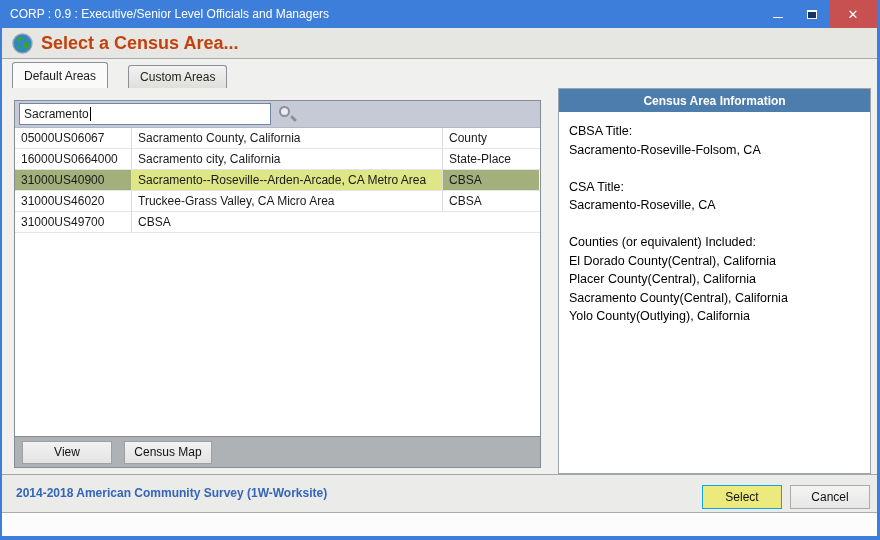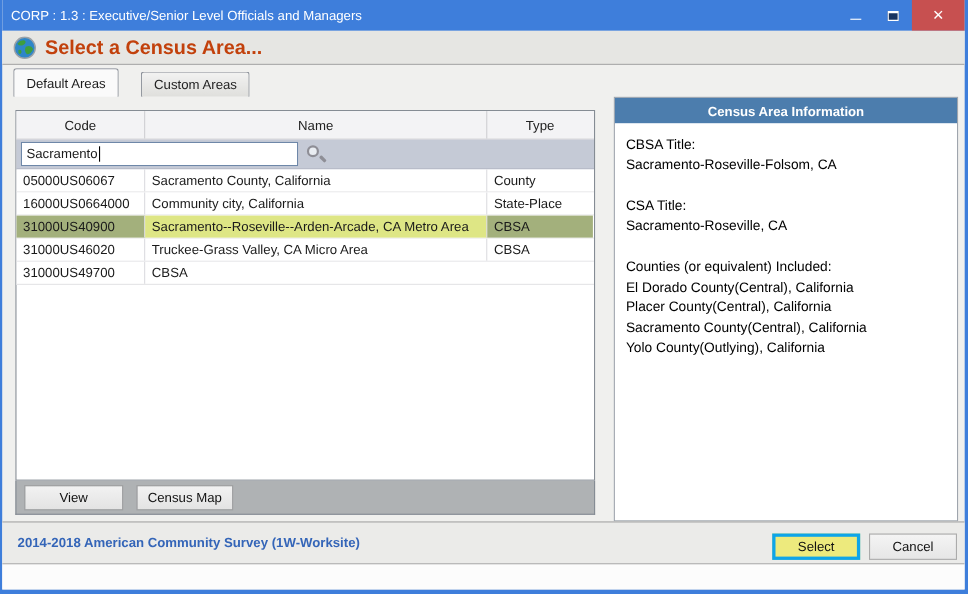--- a/index.html
+++ b/index.html
@@ -59,35 +59,35 @@
 
   
   .info-panel { position:absolute; left:556px; top:88px; width:313px; height:386px; background:#fff; border:1px solid #9FA5AD; }
   .info-header { height:23px; background:#4C7DAD; color:#fff; font-weight:bold; display:flex; align-items:center; justify-content:center; }
   .info-body { padding:10px 10px 0 10px; color:#000000; font-size:12.5px; }
   .info-line { height:18.5px; line-height:18.5px; white-space:nowrap; }
 
   
   .bottom-bar { position:absolute; left:0; top:474px; width:875px; height:38px; border-top:1px solid #A5A5A5; background:#EBEBE9; }
   .survey-link { position:absolute; left:14px; top:11px; color:#3465B8; font-weight:bold; cursor:pointer; }
-  .btn-select { position:absolute; left:700px; top:10px; width:80px; height:24px; background:#EDEA7D; border:3px solid #0ea5e9;
+  .btn-select { position:absolute; left:700px; top:10px; width:80px; height:24px; background:#EDEA7D; border:1px solid #0ea5e9;
                 display:flex; align-items:center; justify-content:center; color:#111; }
   .btn-cancel { position:absolute; left:788px; top:10px; width:80px; height:24px; background:linear-gradient(#F4F4F4,#E6E6E6); border:1px solid #ABABAB;
                 display:flex; align-items:center; justify-content:center; color:#111; }
 
   
   .status-bar { position:absolute; left:0; top:512px; width:875px; height:24px; background:#FCFCFC; border-top:1px solid #ABABAB; }
 </style>
 </head>
 <body>
 
 <div class="window">
 
   <div class="titlebar">
-    <span class="titlebar-text">CORP : 1.3 : Executive/Senior Level Officials and Managers</span>
+    <span class="titlebar-text">CORP : 0.9 : Executive/Senior Level Officials and Managers</span>
     <div class="win-controls">
       <div class="win-btn btn-min">
           <span class="glyph"></span>
         </div>
       <div class="win-btn btn-max">
           <span class="glyph"></span>
         </div>
       <div class="win-btn btn-close">
           <span>✕</span>
         </div>
@@ -109,46 +109,41 @@
       <span>Default Areas</span>
     </div>
     <div class="tab inactive">
       <span>Custom Areas</span>
     </div>
   </div>
 
   <div class="grid-panel">
     <div class="grid">
 
-      <div class="grid-header">
-        <div class="gh-cell col-code">Code</div>
-        <div class="gh-cell col-name">Name</div>
-        <div class="gh-cell col-type">Type</div>
-      </div>
 
       <div class="filter-row">
         <div class="search-box">
           <span>Sacramento</span>
             <span class="caret"></span>
         </div>
         <div class="search-icon">
           <span class="lens"></span>
             <span class="handle"></span>
         </div>
       </div>
 
       <div class="grid-rows">
         <div class="row">
           <div class="cell col-code">05000US06067</div>
           <div class="cell col-name">Sacramento County, California</div>
           <div class="cell col-type">County</div>
         </div>
         <div class="row">
           <div class="cell col-code">16000US0664000</div>
-          <div class="cell col-name">Community city, California</div>
+          <div class="cell col-name">Sacramento city, California</div>
           <div class="cell col-type">State-Place</div>
         </div>
         <div class="row selected">
           <div class="cell col-code">31000US40900</div>
           <div class="cell col-name">Sacramento--Roseville--Arden-Arcade, CA Metro Area</div>
           <div class="cell col-type">CBSA</div>
         </div>
         <div class="row">
           <div class="cell col-code">31000US46020</div>
           <div class="cell col-name">Truckee-Grass Valley, CA Micro Area</div>

